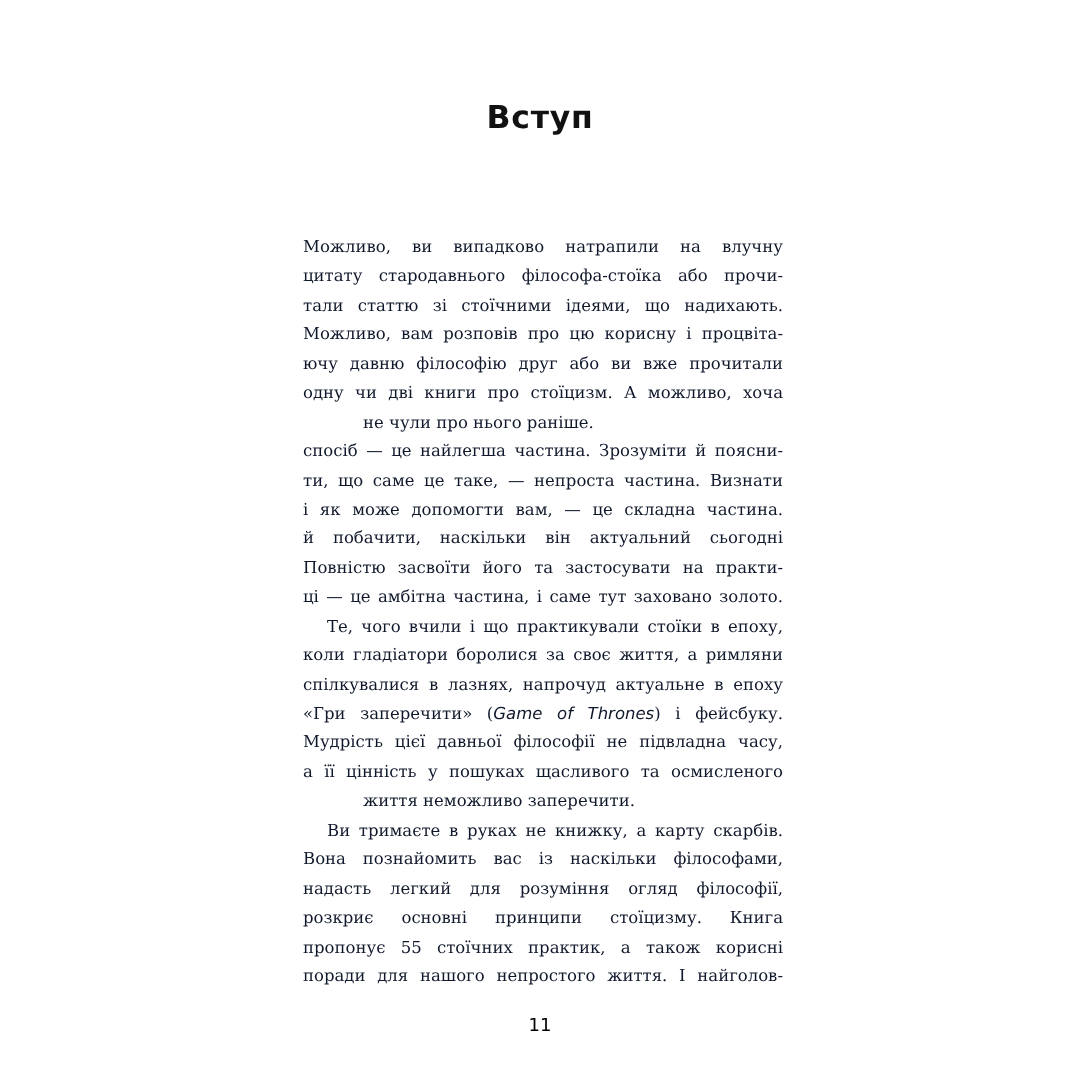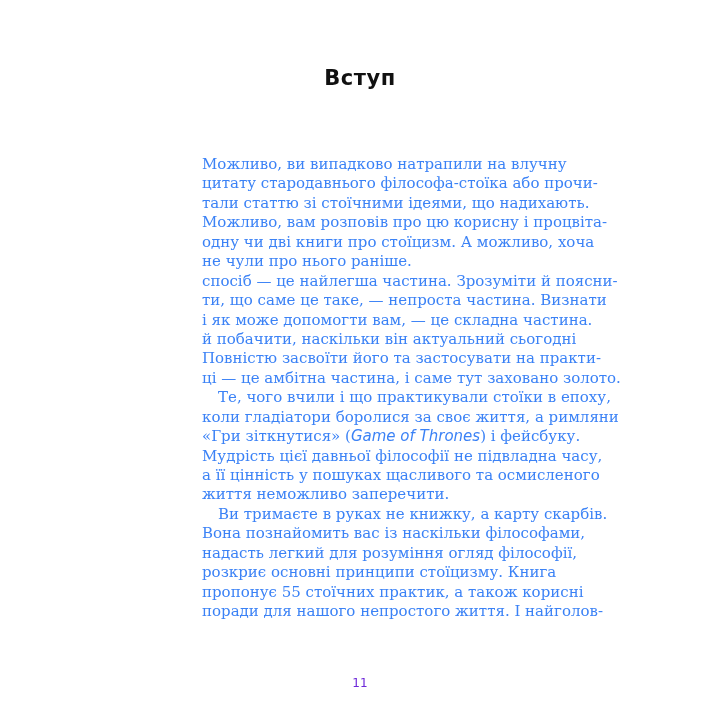--- a/index.html
+++ b/index.html
@@ -4,55 +4,57 @@
 <style>
   html, body { margin:0; padding:0; }
   body { width:720px; height:720px; background:#ffffff; position:relative; overflow:hidden; }
   .title {
     position:absolute; left:0; top:66px; width:720px; text-align:center;
     font-family:"DejaVu Sans", sans-serif; font-weight:bold; font-size:21px; color:#111;
     letter-spacing:0.5px;
   }
   .text {
     position:absolute; left:202px; top:155px; width:320px;
-    font-family:"DejaVu Serif", serif; font-size:15px; line-height:19.45px; color:#3b82f6;
+    font-family:"DejaVu Serif", serif; font-size:11px; line-height:19.45px; color:#0f172a;
   }
   .line { display:block; white-space:nowrap; text-align:justify; text-align-last:justify; height:19.45px; overflow:visible; }
-  .line.last { text-align-last:left; }
+  .line.last { text-align-last:left;margin-left:40px; }
   .line.indent { padding-left:16px; }
   .line i { font-family:"DejaVu Sans", sans-serif; font-style:italic; }
   .pagenum {
     position:absolute; left:0; top:676px; width:720px; text-align:center;
-    font-family:"DejaVu Sans", sans-serif; font-size:12px; color:#6d28d9;
+    font-family:"DejaVu Sans", sans-serif; font-size:12px; color:#000000;
   }
 </style>
 </head>
 <body>
 
 <div class="title">Вступ</div>
 
 <div class="text">
 
   <span class="line">Можливо, ви випадково натрапили на влучну</span>
   <span class="line">цитату стародавнього філософа-стоїка або прочи-</span>
   <span class="line">тали статтю зі стоїчними ідеями, що надихають.</span>
   <span class="line">Можливо, вам розповів про цю корисну і процвіта-</span>
+  <span class="line">ючу давню філософію друг або ви вже прочитали</span>
   <span class="line">одну чи дві книги про стоїцизм. А можливо, хоча</span>
   <span class="line last">не чули про нього раніше.</span>
 
   <span class="line">спосіб — це найлегша частина. Зрозуміти й поясни-</span>
   <span class="line">ти, що саме це таке, — непроста частина. Визнати</span>
   <span class="line">і як може допомогти вам, — це складна частина.</span>
   <span class="line">й побачити, наскільки він актуальний сьогодні</span>
   <span class="line">Повністю засвоїти його та застосувати на практи-</span>
   <span class="line">ці — це амбітна частина, і саме тут заховано золото.</span>
 
   <span class="line indent">Те, чого вчили і що практикували стоїки в епоху,</span>
   <span class="line">коли гладіатори боролися за своє життя, а римляни</span>
-  <span class="line"><span>«Гри зіткнутися» (</span><i>Game of Thrones</i><span>) і фейсбуку.</span></span>
+  <span class="line">спілкувалися в лазнях, напрочуд актуальне в епоху</span>
+  <span class="line"><span>«Гри заперечити» (</span><i>Game of Thrones</i><span>) і фейсбуку.</span></span>
   <span class="line">Мудрість цієї давньої філософії не підвладна часу,</span>
   <span class="line">а її цінність у пошуках щасливого та осмисленого</span>
   <span class="line last">життя неможливо заперечити.</span>
 
   <span class="line indent">Ви тримаєте в руках не книжку, а карту скарбів.</span>
   <span class="line">Вона познайомить вас із наскільки філософами,</span>
   <span class="line">надасть легкий для розуміння огляд філософії,</span>
   <span class="line">розкриє основні принципи стоїцизму. Книга</span>
   <span class="line">пропонує 55 стоїчних практик, а також корисні</span>
   <span class="line">поради для нашого непростого життя. І найголов-</span>

